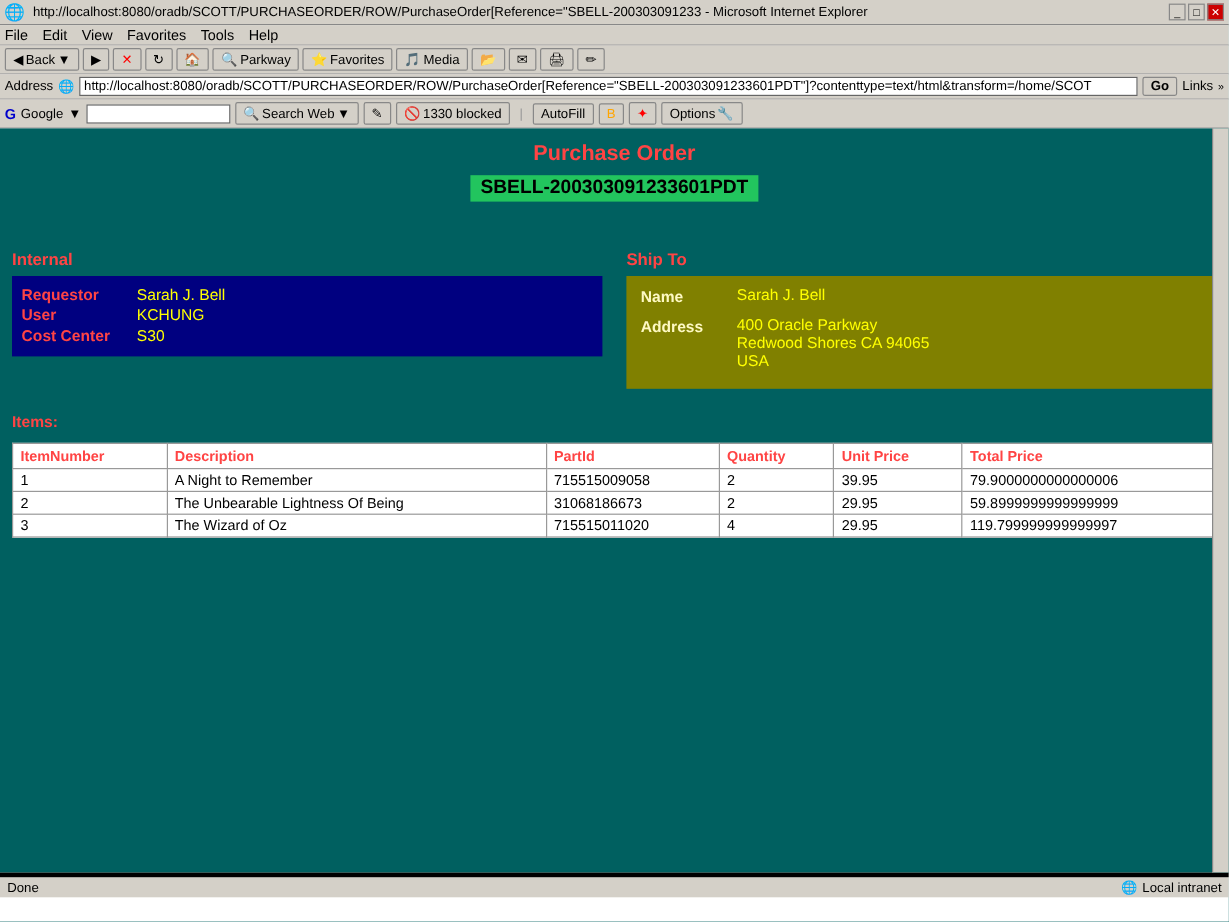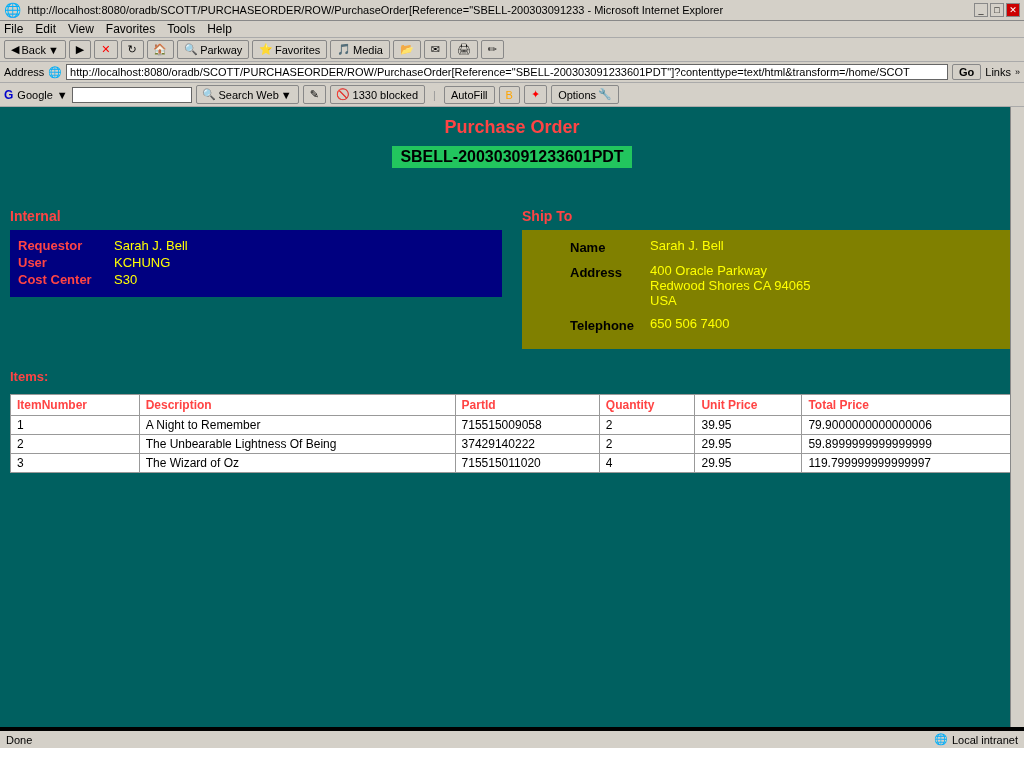--- a/index.html
+++ b/index.html
@@ -188,28 +188,27 @@
       font-size: 13px;
     }
 
     
     .ship-to-box {
       background: #808000;
       color: #ffff00;
       padding: 8px 12px;
     }
     .ship-label {
-      color: #000000;
+      color: #fef9c3;
       font-weight: bold;
       font-size: 13px;
       width: 80px;
       display: inline-block;
       vertical-align: top;
       padding-top: 2px;
-      margin-left: 36px;
     }
     .ship-value {
       color: #ffff00;
       font-size: 13px;
       display: inline-block;
     }
     .ship-row {
       margin-bottom: 8px;
       display: flex;
     }
@@ -429,24 +428,20 @@
           <span class="ship-label">Name</span>
           <span class="ship-value">Sarah J. Bell</span>
         </div>
         <div class="ship-row">
           <span class="ship-label">Address</span>
           <span class="ship-value">
             <span>400 Oracle Parkway</span><br>
             <span>Redwood Shores CA 94065</span><br>
             <span>USA</span>
           </span>
-        </div>
-        <div class="ship-row">
-          <span class="ship-label">Telephone</span>
-          <span class="ship-value">650 506 7400</span>
         </div>
       </div>
     </div>
 
   </div>
 
   <div>
     <div class="items-title">Items:</div>
     <table class="items-table">
       <thead>
@@ -464,21 +459,21 @@
             <td>1</td>
             <td>A Night to Remember</td>
             <td>715515009058</td>
             <td>2</td>
             <td>39.95</td>
             <td>79.9000000000000006</td>
           </tr>
           <tr>
             <td>2</td>
             <td>The Unbearable Lightness Of Being</td>
-            <td>37429140222</td>
+            <td>31068186673</td>
             <td>2</td>
             <td>29.95</td>
             <td>59.8999999999999999</td>
           </tr>
           <tr>
             <td>3</td>
             <td>The Wizard of Oz</td>
             <td>715515011020</td>
             <td>4</td>
             <td>29.95</td>

